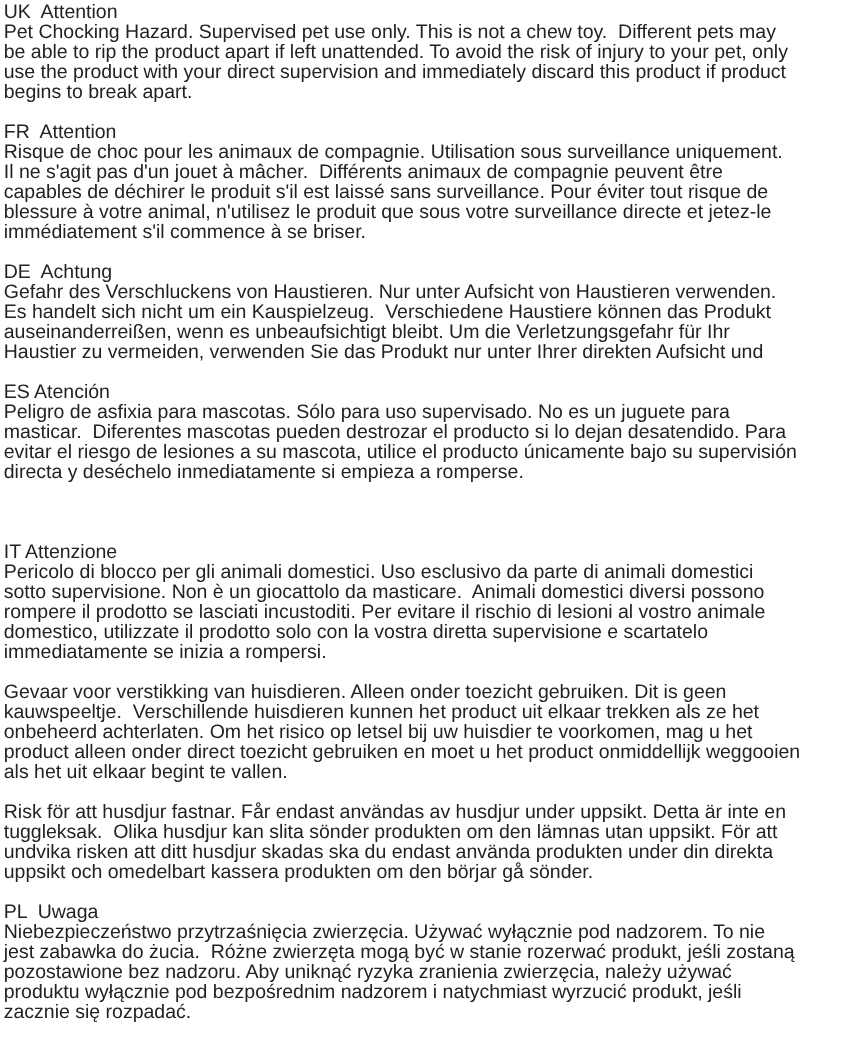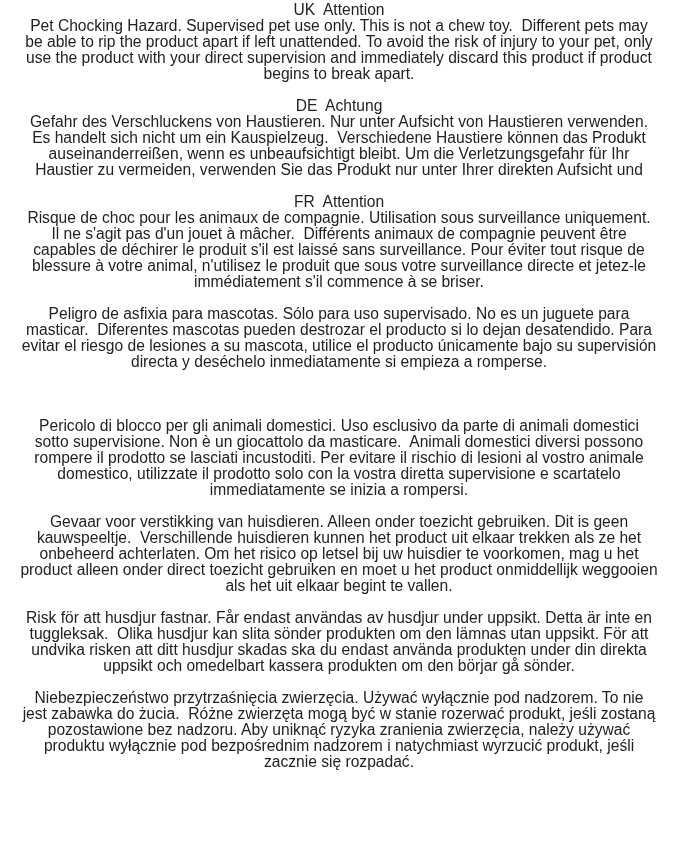--- a/index.html
+++ b/index.html
@@ -26,61 +26,62 @@
   .warn-section {
     margin: 0 0 16px 0;
   }
   .warn-section.gap-large {
     margin-bottom: 48px;
   }
   .section-heading,
   .section-body {
     white-space: pre;
     font-weight: 400;
-    text-align: center;
   }
 </style>
 </head>
 <body>
 
 <main class="page">
 
   <section class="warn-section">
     <div class="section-heading">UK  Attention</div>
     <div class="section-body">Pet Chocking Hazard. Supervised pet use only. This is not a chew toy.  Different pets may
 be able to rip the product apart if left unattended. To avoid the risk of injury to your pet, only
 use the product with your direct supervision and immediately discard this product if product
 begins to break apart.</div>
   </section>
 
   <section class="warn-section">
-    <div class="section-heading">DE  Achtung</div>
-    <div class="section-body">Gefahr des Verschluckens von Haustieren. Nur unter Aufsicht von Haustieren verwenden.
-Es handelt sich nicht um ein Kauspielzeug.  Verschiedene Haustiere können das Produkt
-auseinanderreißen, wenn es unbeaufsichtigt bleibt. Um die Verletzungsgefahr für Ihr
-Haustier zu vermeiden, verwenden Sie das Produkt nur unter Ihrer direkten Aufsicht und</div>
-  </section>
-
-  <section class="warn-section">
     <div class="section-heading">FR  Attention</div>
     <div class="section-body">Risque de choc pour les animaux de compagnie. Utilisation sous surveillance uniquement.
 Il ne s'agit pas d'un jouet à mâcher.  Différents animaux de compagnie peuvent être
 capables de déchirer le produit s'il est laissé sans surveillance. Pour éviter tout risque de
 blessure à votre animal, n'utilisez le produit que sous votre surveillance directe et jetez-le
 immédiatement s'il commence à se briser.</div>
   </section>
 
+  <section class="warn-section">
+    <div class="section-heading">DE  Achtung</div>
+    <div class="section-body">Gefahr des Verschluckens von Haustieren. Nur unter Aufsicht von Haustieren verwenden.
+Es handelt sich nicht um ein Kauspielzeug.  Verschiedene Haustiere können das Produkt
+auseinanderreißen, wenn es unbeaufsichtigt bleibt. Um die Verletzungsgefahr für Ihr
+Haustier zu vermeiden, verwenden Sie das Produkt nur unter Ihrer direkten Aufsicht und</div>
+  </section>
+
   <section class="warn-section gap-large">
+    <div class="section-heading">ES Atención</div>
     <div class="section-body">Peligro de asfixia para mascotas. Sólo para uso supervisado. No es un juguete para
 masticar.  Diferentes mascotas pueden destrozar el producto si lo dejan desatendido. Para
 evitar el riesgo de lesiones a su mascota, utilice el producto únicamente bajo su supervisión
 directa y deséchelo inmediatamente si empieza a romperse.</div>
   </section>
 
   <section class="warn-section">
+    <div class="section-heading">IT Attenzione</div>
     <div class="section-body">Pericolo di blocco per gli animali domestici. Uso esclusivo da parte di animali domestici
 sotto supervisione. Non è un giocattolo da masticare.  Animali domestici diversi possono
 rompere il prodotto se lasciati incustoditi. Per evitare il rischio di lesioni al vostro animale
 domestico, utilizzate il prodotto solo con la vostra diretta supervisione e scartatelo
 immediatamente se inizia a rompersi.</div>
   </section>
 
   <section class="warn-section">
     <div class="section-body">Gevaar voor verstikking van huisdieren. Alleen onder toezicht gebruiken. Dit is geen
 kauwspeeltje.  Verschillende huisdieren kunnen het product uit elkaar trekken als ze het
@@ -90,20 +91,21 @@
   </section>
 
   <section class="warn-section">
     <div class="section-body">Risk för att husdjur fastnar. Får endast användas av husdjur under uppsikt. Detta är inte en
 tuggleksak.  Olika husdjur kan slita sönder produkten om den lämnas utan uppsikt. För att
 undvika risken att ditt husdjur skadas ska du endast använda produkten under din direkta
 uppsikt och omedelbart kassera produkten om den börjar gå sönder.</div>
   </section>
 
   <section class="warn-section">
+    <div class="section-heading">PL  Uwaga</div>
     <div class="section-body">Niebezpieczeństwo przytrzaśnięcia zwierzęcia. Używać wyłącznie pod nadzorem. To nie
 jest zabawka do żucia.  Różne zwierzęta mogą być w stanie rozerwać produkt, jeśli zostaną
 pozostawione bez nadzoru. Aby uniknąć ryzyka zranienia zwierzęcia, należy używać
 produktu wyłącznie pod bezpośrednim nadzorem i natychmiast wyrzucić produkt, jeśli
 zacznie się rozpadać.</div>
   </section>
 
 </main>
 
 </body></html>

